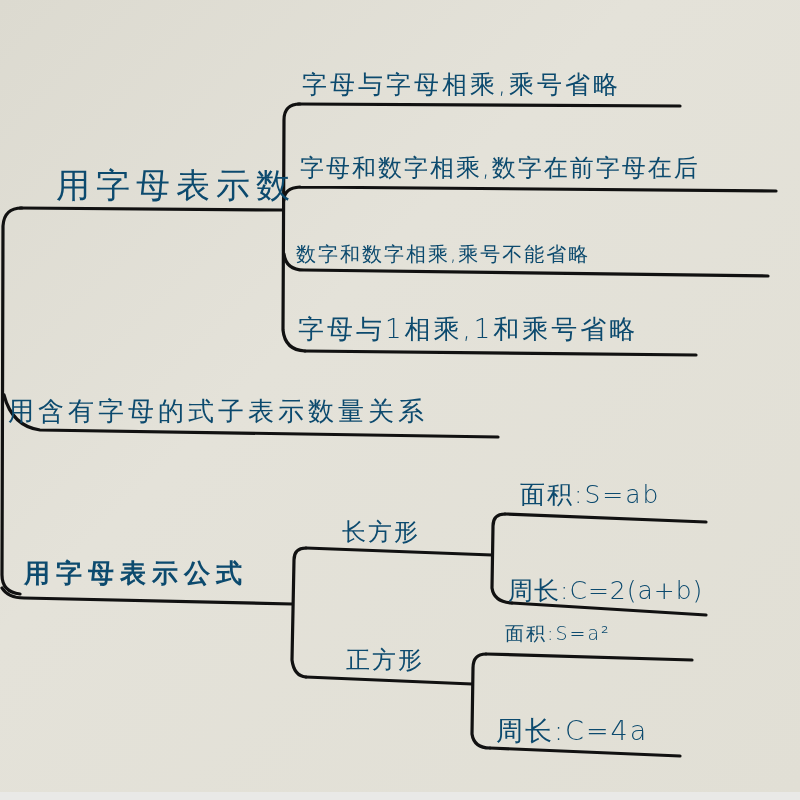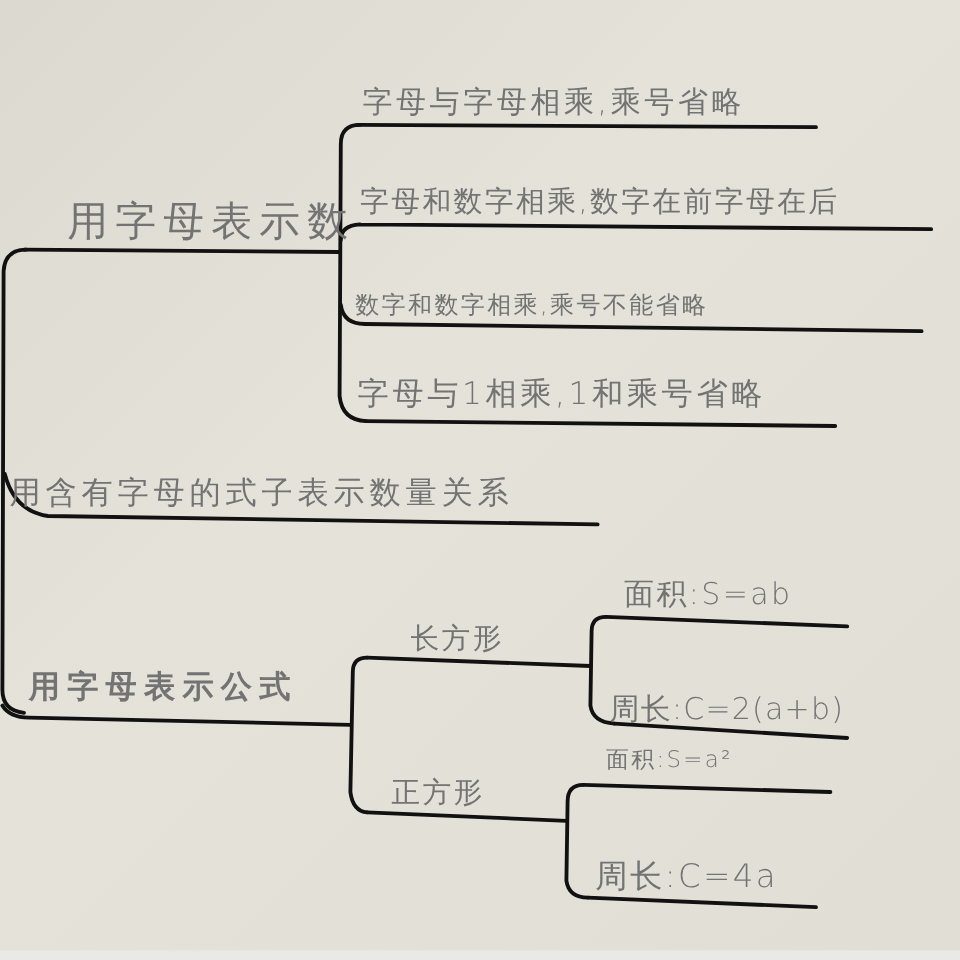--- a/index.html
+++ b/index.html
@@ -15,37 +15,37 @@
   .below {
     position: absolute; left: 0; top: 792px; width: 800px; height: 8px;
     background: #e9e9e7;
   }
   svg.lines { position: absolute; left: 0; top: 0; width: 800px; height: 800px; }
   svg.lines path {
     fill: none; stroke: #111; stroke-width: 3.2; stroke-linecap: round; stroke-linejoin: round;
   }
   .label {
     position: absolute; white-space: nowrap;
-    color: #737373;
+    color: #0c4a6e;
     font-family: "DejaVu Sans", sans-serif;
     font-weight: 300;
     letter-spacing: 3px;
     line-height: 1;
   }
   .l-root1 { left: 56px; top: 168px; font-size: 34px; letter-spacing: 6px; }
   .l-c1 { left: 302px; top: 72px; font-size: 25px; }
   .l-c2 { left: 300px; top: 156px; font-size: 24px; letter-spacing: 2px; text-align: right; }
   .l-c3 { left: 296px; top: 244px; font-size: 20px; letter-spacing: 2px; }
   .l-c4 { left: 298px; top: 316px; font-size: 26px; }
   .l-root2 { left: 8px; top: 398px; font-size: 26px; letter-spacing: 4px; }
   .l-root3 { left: 24px; top: 560px; font-size: 26px; letter-spacing: 6px; font-weight: bold; }
   .l-rect { left: 342px; top: 520px; font-size: 24px; letter-spacing: 2px; }
   .l-rect-area { left: 520px; top: 482px; font-size: 25px; letter-spacing: 2px; }
   .l-rect-per { left: 508px; top: 578px; font-size: 25px; letter-spacing: 1px; text-align: center; }
-  .l-sq { left: 326px; top: 648px; font-size: 24px; letter-spacing: 2px; }
+  .l-sq { left: 346px; top: 648px; font-size: 24px; letter-spacing: 2px; }
   .l-sq-area { left: 505px; top: 624px; font-size: 19px; letter-spacing: 2px; }
   .l-sq-per { left: 496px; top: 717px; font-size: 27px; letter-spacing: 2px; }
 </style>
 </head>
 <body>
 
 <div class="paper"></div>
 <div class="below"></div>
 
 <svg class="lines" viewBox="0 0 800 800">

